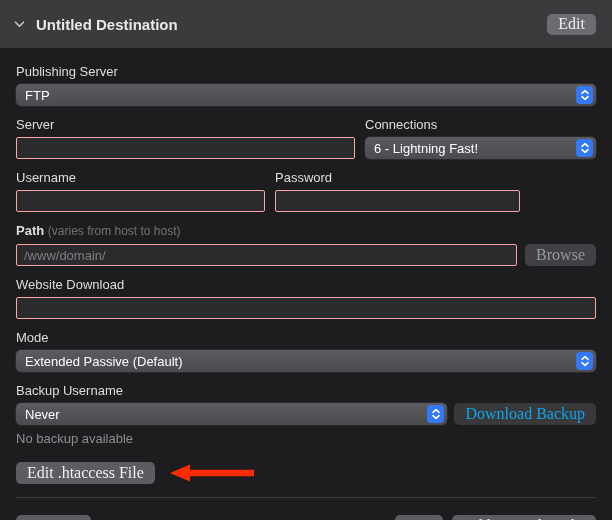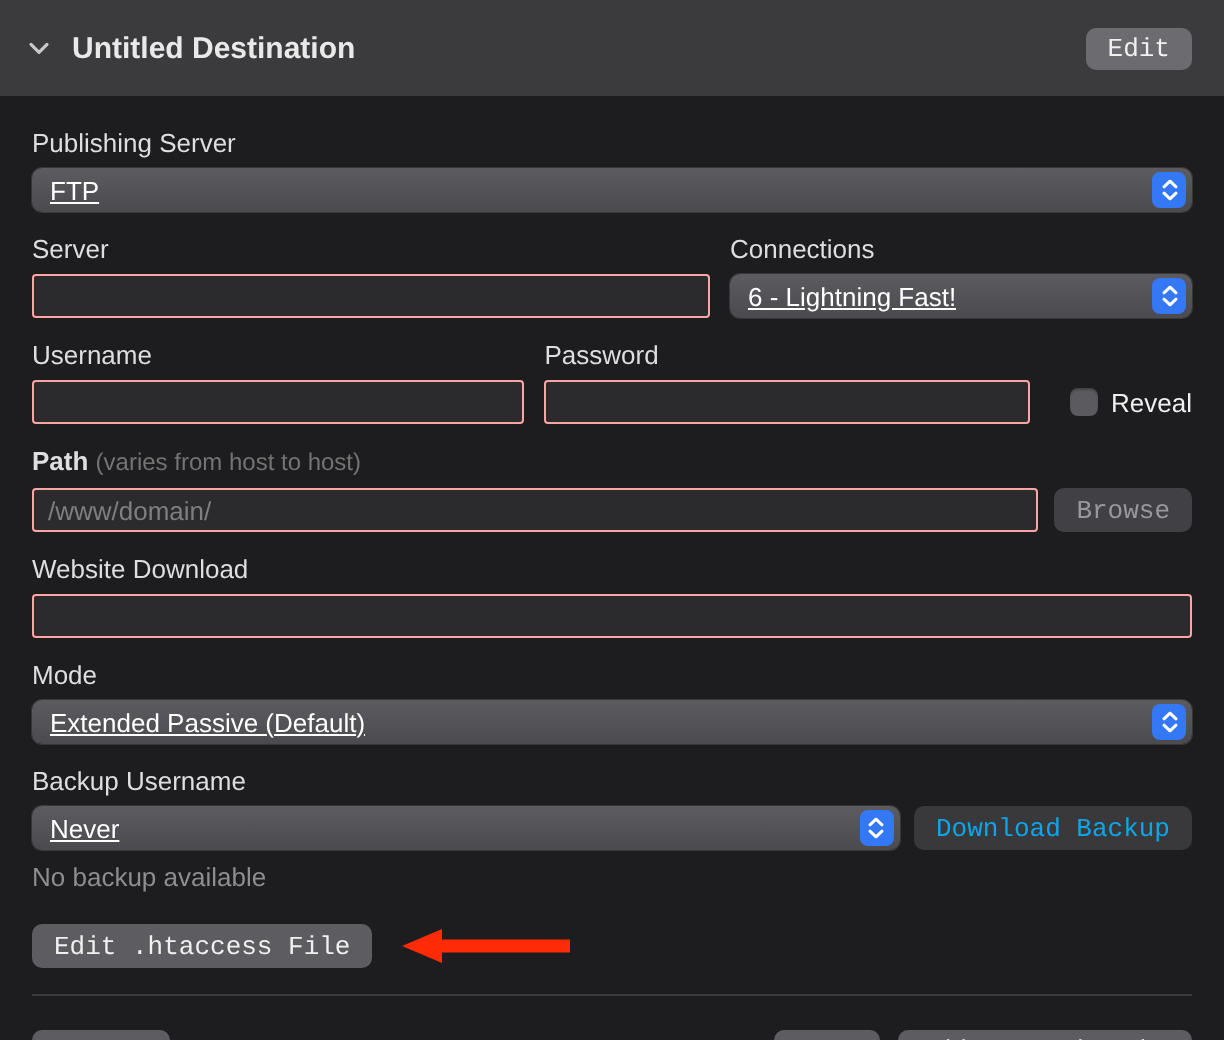--- a/index.html
+++ b/index.html
@@ -12,43 +12,43 @@
   
   .header {
     height:48px; background:#3b3b3d; display:flex; align-items:center;
     padding:0 16px 0 14px;
   }
   .disclosure { width:20px; display:flex; align-items:center; cursor:default; }
   .header-title { font-weight:bold; font-size:15px; color:#e9e9ea; margin-left:2px; flex:1; }
   .btn {
     display:inline-flex; align-items:center; justify-content:center;
     height:21px; padding:0 11px; border-radius:5px; background:#5c5c61;
-    color:#f0f0f0; font-size:13px; border:none; white-space:nowrap;
-    font-family:Liberation Mono, monospace;
+    color:#f0f0f0; font-size:16px; border:none; white-space:nowrap;
+    font-family:Liberation Serif, serif;
     text-align:center;
   }
   .btn-edit { background:#6b6b70; }
   .btn-disabled-light { background:#414145; color:#98989d; }
   .btn-disabled-dark { background:#39393c; color:#0ea5e9; }
   
   .content { padding:16px 16px 0 16px; }
   .group { margin-bottom:11px; }
   .lbl { display:block; font-size:13px; color:#dedee0; margin-bottom:5px; line-height:15px; }
   .hint { color:#737373; font-size:12px; font-weight:normal; }
   .txt {
     width:100%; height:22px; background:#2b2b2d; border:1px solid #fca5a5;
     border-radius:2px; color:#fff; font-size:13px; padding:0 7px;
     font-family:inherit; outline:none;
   }
   .txt::placeholder { color:#7e7e83; }
   .select {
     height:22px; border-radius:5px; position:relative; display:flex;
     align-items:center; padding:0 26px 0 9px; color:#fff;
     background:linear-gradient(180deg,#5b5b60 0%,#4a4a4f 100%);
-    box-shadow:0 0 0 0.5px #38383a; cursor:default;text-decoration:underline;
+    box-shadow:0 0 0 0.5px #38383a; cursor:default;
   }
   .select .sel-value { font-size:13px; overflow:hidden; white-space:nowrap; }
   .stepper {
     position:absolute; right:3px; top:2px; width:17px; height:18px;
     border-radius:4px; background:#3478f6; display:flex; align-items:center;
     justify-content:center;
   }
   .row { display:flex; align-items:flex-end; }
   .checkbox {
     width:14px; height:14px; border-radius:4px; background:#5a5a5f;
@@ -114,24 +114,20 @@
 
     <div class="group row" style="gap:10px;">
       <div style="width:249px;">
         <span class="lbl">Username</span>
         <input class="txt" type="text" value="" style="">
       </div>
       <div style="width:245px;">
         <span class="lbl">Password</span>
         <input class="txt" type="password" value="" style="">
       </div>
-      <div class="reveal-wrap">
-        <span class="checkbox"></span>
-        <span style="color:#f0f0f0;">Reveal</span>
-      </div>
     </div>
 
     <div class="group">
       <span class="lbl">
         <span style="font-weight:bold;">Path</span>
         <span class="hint">(varies from host to host)</span>
       </span>
       <div class="row" style="gap:8px;">
         <input class="txt" type="text" style="flex: 1 1 0%;" placeholder="/www/domain/">
         <button class="btn btn-disabled-light" style="height:22px;">Browse</button>

